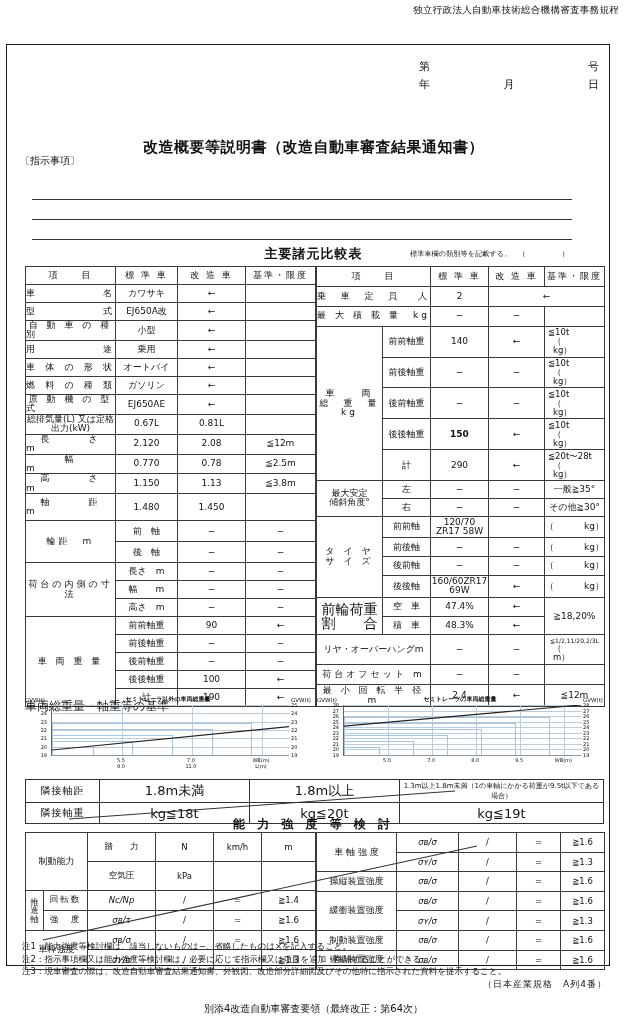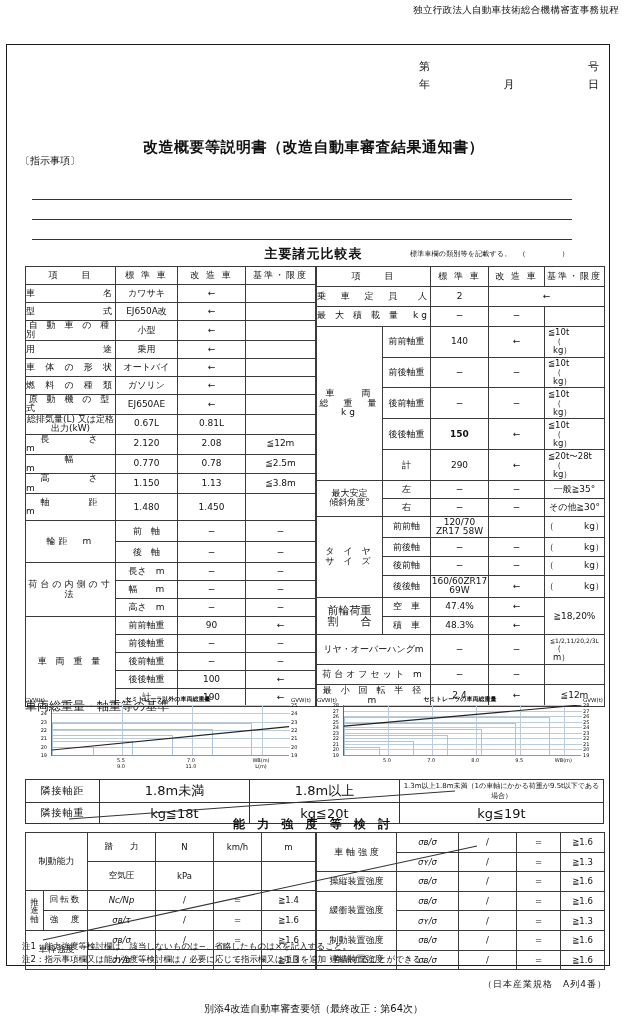--- a/index.html
+++ b/index.html
@@ -420,21 +420,21 @@
             <td class="val" style="height: 16px;">−</td>
             <td class="kgpar" style="height: 16px;">（　　　 kg）</td>
           </tr>
           <tr>
             <td class="vsmall" style="height: 16px;">後後軸</td>
             <td class="vsmall" style="height: 16px;">160/60ZR17 69W</td>
             <td class="arrow" style="height: 16px;">←</td>
             <td class="kgpar" style="height: 16px;">（　　　 kg）</td>
           </tr>
           <tr>
-            <td rowspan="2" class="two" style="font-size: 11px; margin-left: 18px;">
+            <td rowspan="2" class="two" style="font-size: 14px; margin-left: 18px;">
               <div>前輪荷重</div>
               <div>割　　合</div>
             </td>
             <td class="val" style="height: 16px;">空　車</td>
             <td class="val" style="height: 16px;">47.4%</td>
             <td class="arrow" style="height: 16px;">←</td>
             <td class="lim" rowspan="2">≧18,20%</td>
           </tr>
           <tr>
             <td class="val" style="height: 16px;">積　車</td>
@@ -734,16 +734,17 @@
     <line x1="18" y1="108" x2="452" y2="14" stroke="#333" stroke-width="1.1"></line>
     <line x1="110" y1="98" x2="548" y2="4" stroke="#333" stroke-width="0"></line>
   </svg>
   <svg class="strike" style="left:25px;top:779px;width:578px;height:42px;">
     <line x1="44" y1="40" x2="430" y2="12" stroke="#333" stroke-width="1"></line>
   </svg>
 
   <div class="notes" id="notes-box">
       <div>注1：能力強度等検討欄は、該当しないものは−、省略したものは×を記入すること。</div>
       <div>注2：指示事項欄又は能力強度等検討欄は、必要に応じて指示欄又は項目を追加・削除することができる。</div>
+      <div>注3：現車審査の際は、改造自動車審査結果通知書、外観図、改造部分詳細図及びその他特に指示された資料を提示すること。</div>
     </div>
   <div class="jis">（日本産業規格　A列4番）</div>
   <div class="footer">別添4改造自動車審査要領（最終改正：第64次）</div>
 </div>
 
 </body></html>

